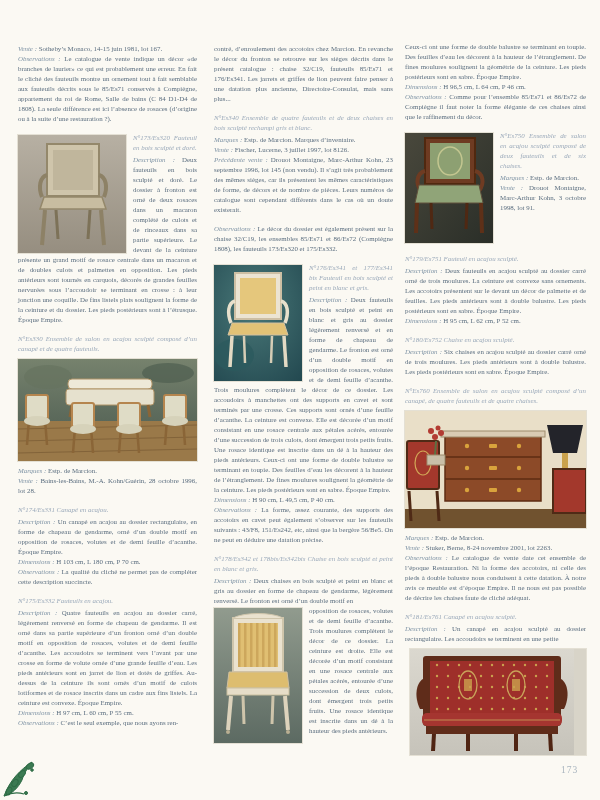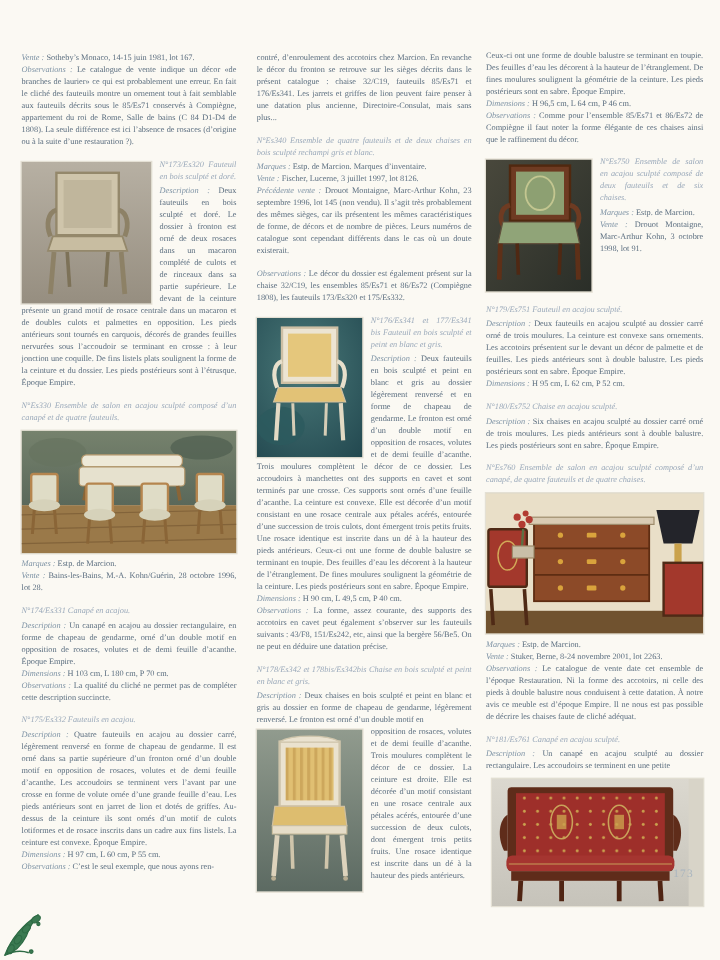--- a/index.html
+++ b/index.html
@@ -13,21 +13,21 @@
   #col-right{left:405px;width:181px;top:42px;}
   p{margin:0;}
   .sp{margin-top:9px;}
   .hd{font-style:italic;color:#9aa9ba;margin:9px 0 2px 0;}
   .hd0{margin-top:2px;}
   .lbl{font-style:italic;color:#7e93a5;}
   .ph{background:#d8d4c8;box-shadow:0 0 0 1px #e4e0d4;}
   .phL{float:left;margin:2px 7px 2px 0;}
   .phB{display:block;margin:5px 0 5px 0;}
   .clear{clear:both;}
-  .pagenum{position:absolute;left:561px;top:724px;font-size:9.5px;color:#a9b5bf;
+  .pagenum{position:absolute;left:561px;top:765px;font-size:9.5px;color:#a9b5bf;
            letter-spacing:1px;font-family:"Liberation Serif","DejaVu Serif",serif;}
   .ornament{position:absolute;left:2px;top:758px;}
   svg{display:block;}
 </style>
 </head>
 <body>
 
 <div class="page">
 
   <div class="col" id="col-left">

